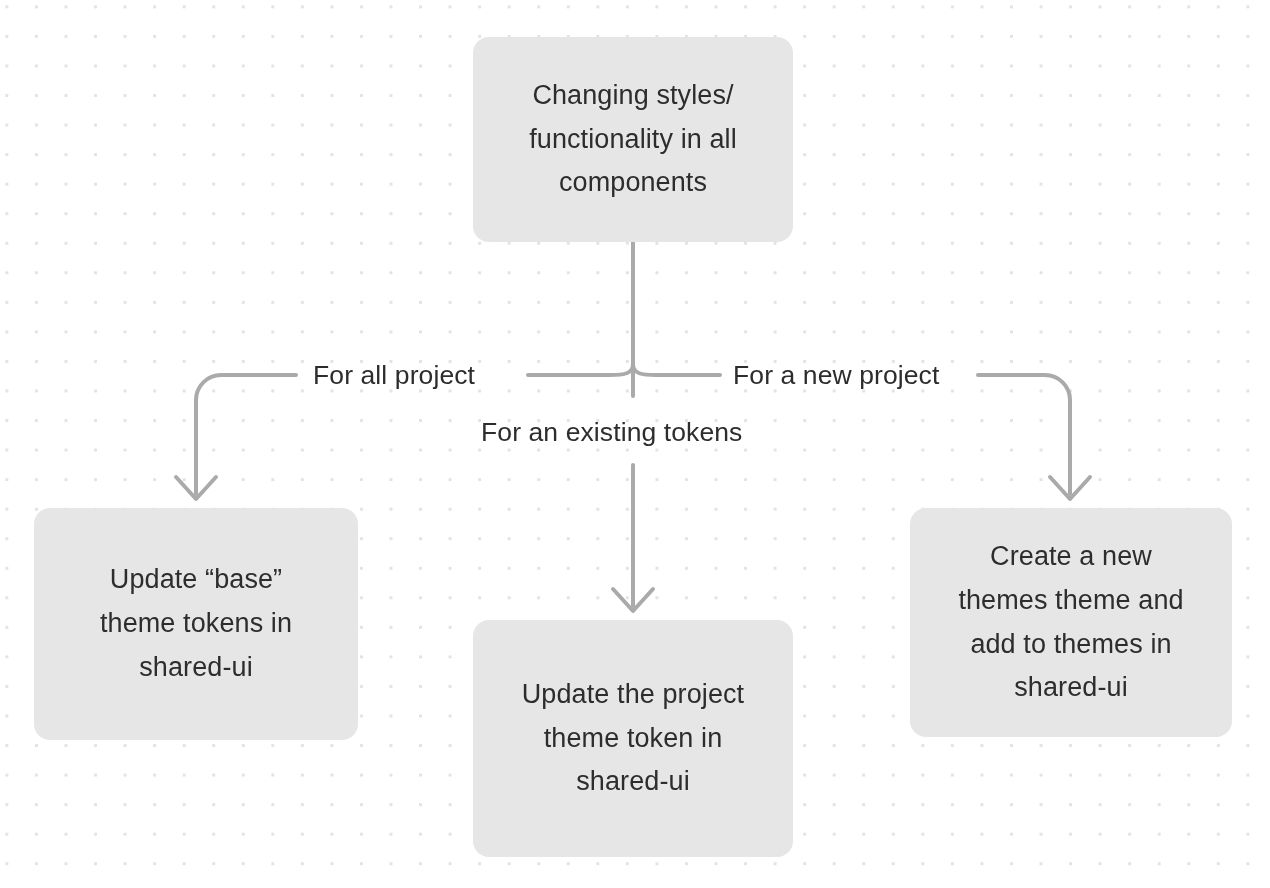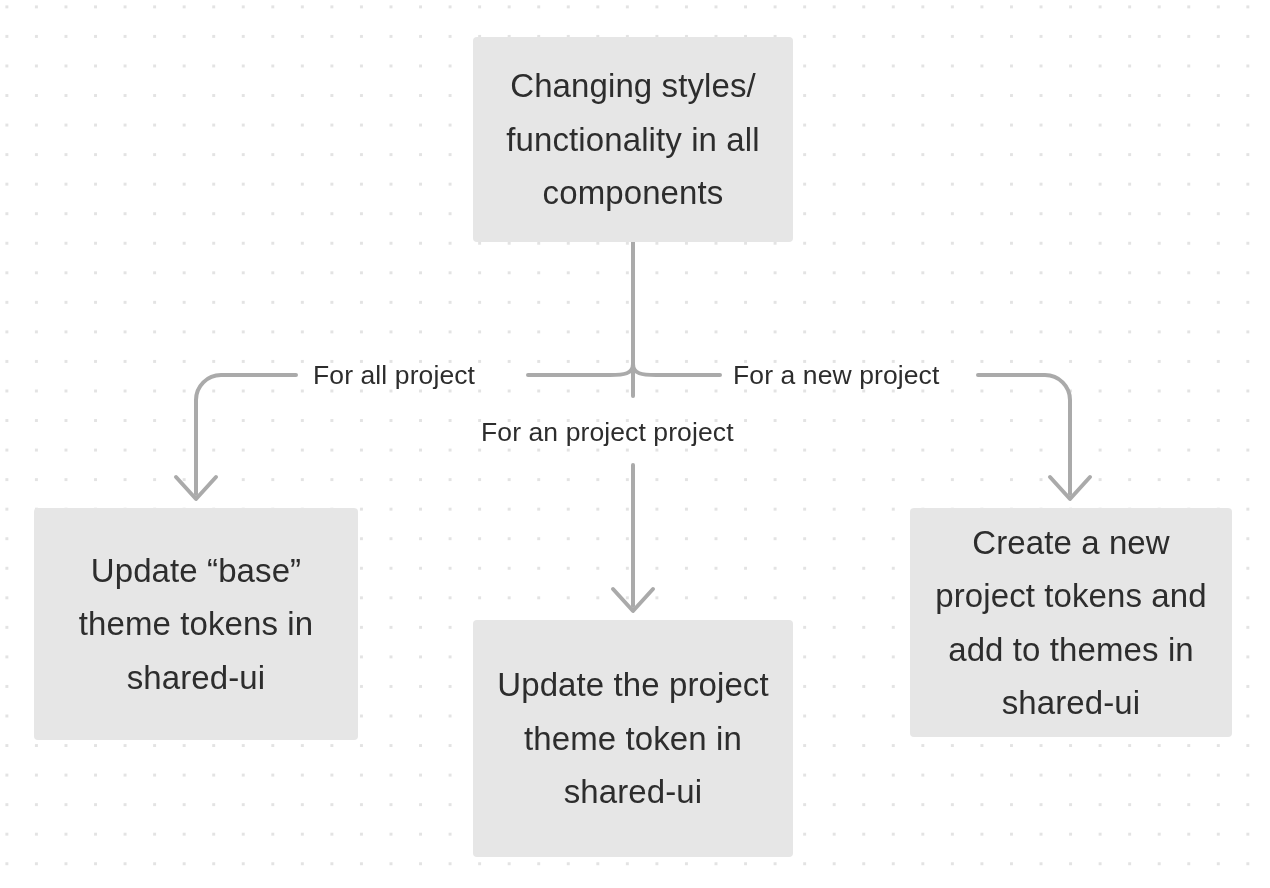--- a/index.html
+++ b/index.html
@@ -26,27 +26,27 @@
     left: 0;
     top: 0;
     width: 1270px;
     height: 888px;
     pointer-events: none;
   }
   .node {
     position: absolute;
     box-sizing: border-box;
     background: #e6e6e6;
-    border-radius: 4px;
+    border-radius: 16px;
     display: flex;
     align-items: center;
     justify-content: center;
     text-align: center;
     color: #2d2d2d;
-    font-size: 33px;
+    font-size: 27px;
     line-height: 1.62;
     letter-spacing: 0.1px;
     padding: 4px 18px;
   }
   .node-text {
     display: block;
     width: 100%;
     white-space: pre-line;
   }
   .node-text b {
@@ -135,24 +135,24 @@
   </div>
 
   <div class="node" id="node-existing-project">
     <span class="node-text">Update the project
 theme token in
 shared-ui</span>
   </div>
 
   <div class="node" id="node-new-project">
     <span class="node-text">Create a new
-project tokens and
+themes theme and
 add to themes in
 shared-ui</span>
   </div>
 
   <div class="edge-label" id="label-for-all-projects">For all project</div>
 
-  <div class="edge-label" id="label-for-an-existing-project">For an project project</div>
+  <div class="edge-label" id="label-for-an-existing-project">For an existing tokens</div>
 
   <div class="edge-label" id="label-for-a-new-project">For a new project</div>
 
 </div>
 
 </body></html>

